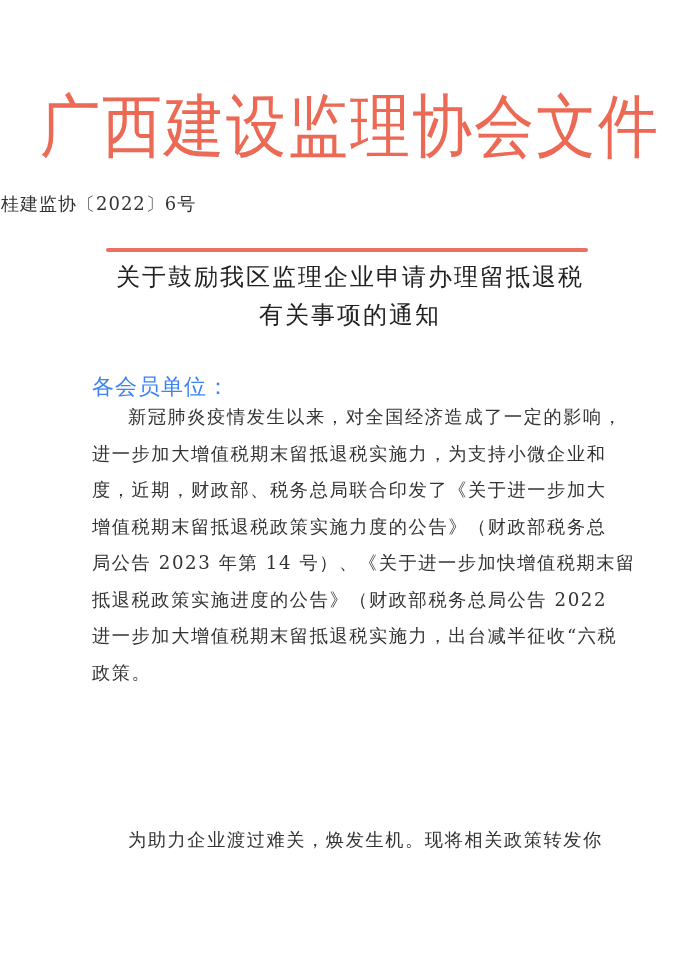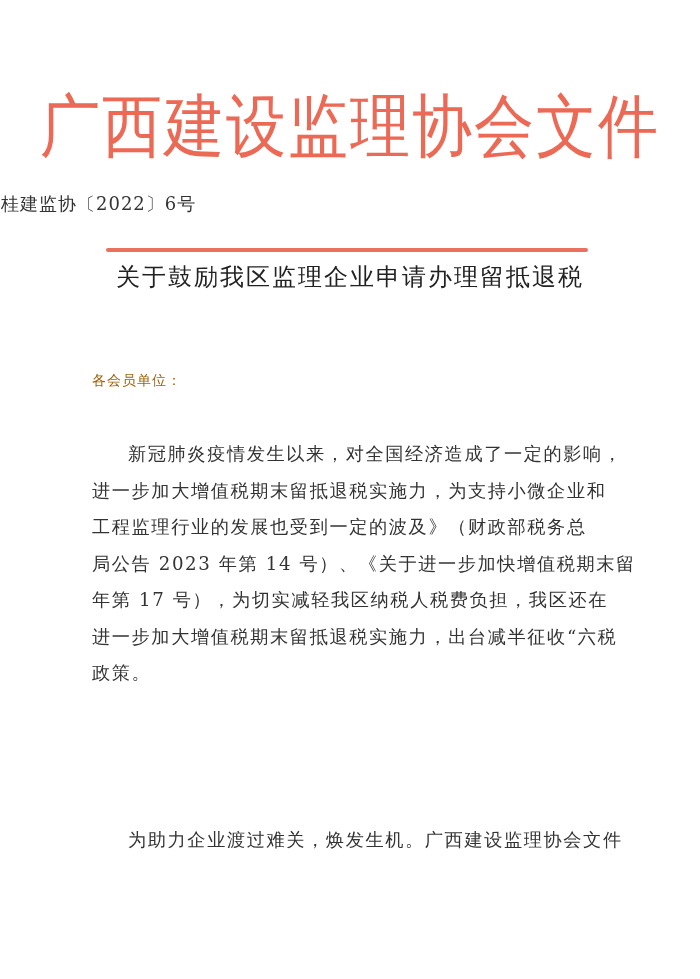--- a/index.html
+++ b/index.html
@@ -20,50 +20,52 @@
     position: absolute; top: 248px; left: 106px; width: 482px; height: 4px;
     background: #ec7060; border-radius: 2px;
   }
   .notice-title {
     position: absolute; top: 258px; left: 0; width: 700px; text-align: center;
     font-size: 24px; line-height: 38px; color: #222; letter-spacing: 2px;
   }
   .notice-title div { white-space: nowrap; }
   .salutation {
     position: absolute; top: 372px; left: 92px;
-    font-size: 14px; color: #a16207; letter-spacing: 1px; text-align: right;
+    font-size: 22px; color: #3b82f6; letter-spacing: 1px; text-align: right;
   }
   .body-text {
     position: absolute; left: 92px; width: 520px;
     font-size: 18.2px; line-height: 36.5px; color: #333; letter-spacing: 1.6px;
     text-align: justify;
   }
   .body-text .line { white-space: nowrap; display: block; }
   .indent { padding-left: 36px; }
 </style>
 </head>
 <body>
 
 <div class="header-title">广西建设监理协会文件</div>
 
 <div class="doc-number">桂建监协〔2022〕6号</div>
 
 <div class="red-rule"></div>
 
 <div class="notice-title">
   <div>关于鼓励我区监理企业申请办理留抵退税</div>
+  <div>有关事项的通知</div>
 </div>
 
 <div class="salutation">各会员单位：</div>
 
-<div class="body-text" style="top:436px;">
+<div class="body-text" style="top:399px;">
   <span class="line indent">新冠肺炎疫情发生以来，对全国经济造成了一定的影响，</span>
   <span class="line">进一步加大增值税期末留抵退税实施力，为支持小微企业和</span>
-  <span class="line">工程监理行业的发展也受到一定的波及》（财政部税务总</span>
+  <span class="line">度，近期，财政部、税务总局联合印发了《关于进一步加大</span>
+  <span class="line">增值税期末留抵退税政策实施力度的公告》（财政部税务总</span>
   <span class="line">局公告 2023 年第 14 号）、《关于进一步加快增值税期末留</span>
-  <span class="line">年第 17 号），为切实减轻我区纳税人税费负担，我区还在</span>
+  <span class="line">抵退税政策实施进度的公告》（财政部税务总局公告 2022</span>
   <span class="line">进一步加大增值税期末留抵退税实施力，出台减半征收“六税</span>
   <span class="line">政策。</span>
 </div>
 
 <div class="body-text" style="top:822px;">
-  <span class="line indent">为助力企业渡过难关，焕发生机。广西建设监理协会文件</span>
+  <span class="line indent">为助力企业渡过难关，焕发生机。现将相关政策转发你</span>
 </div>
 
 </body></html>

